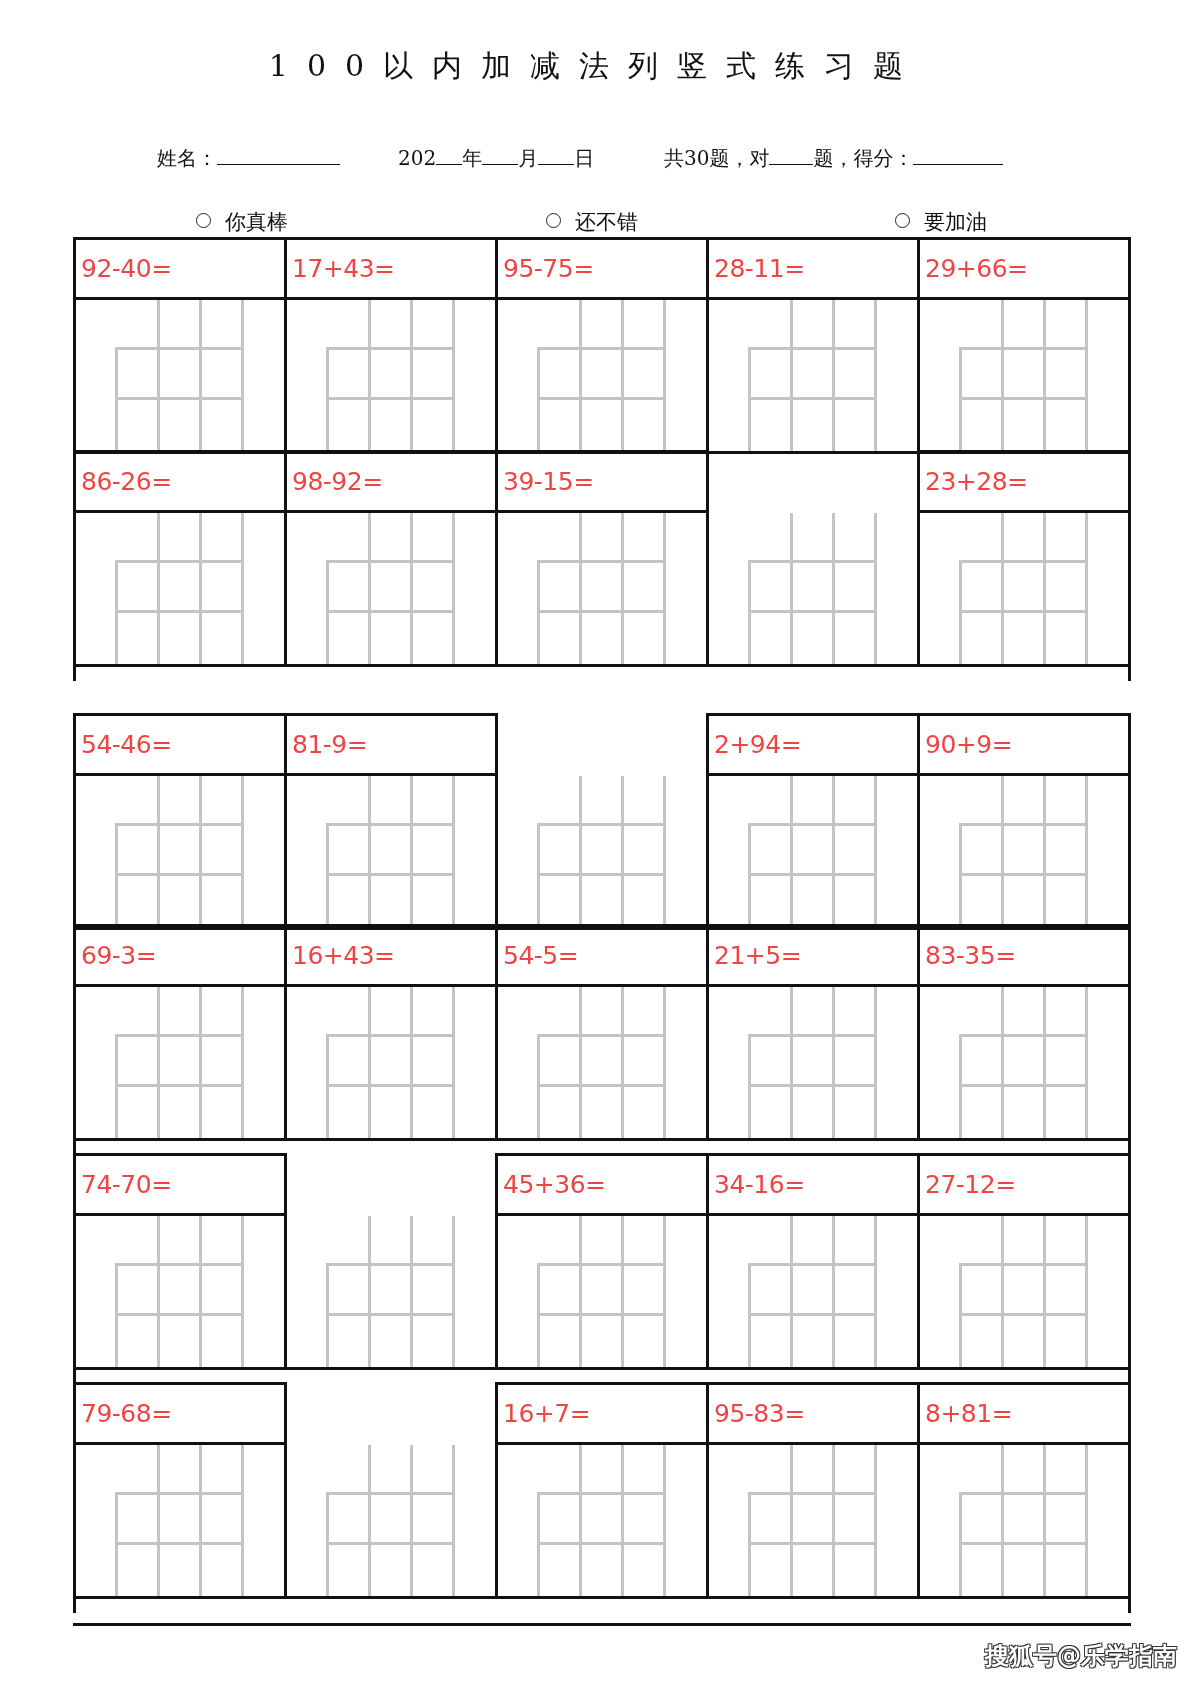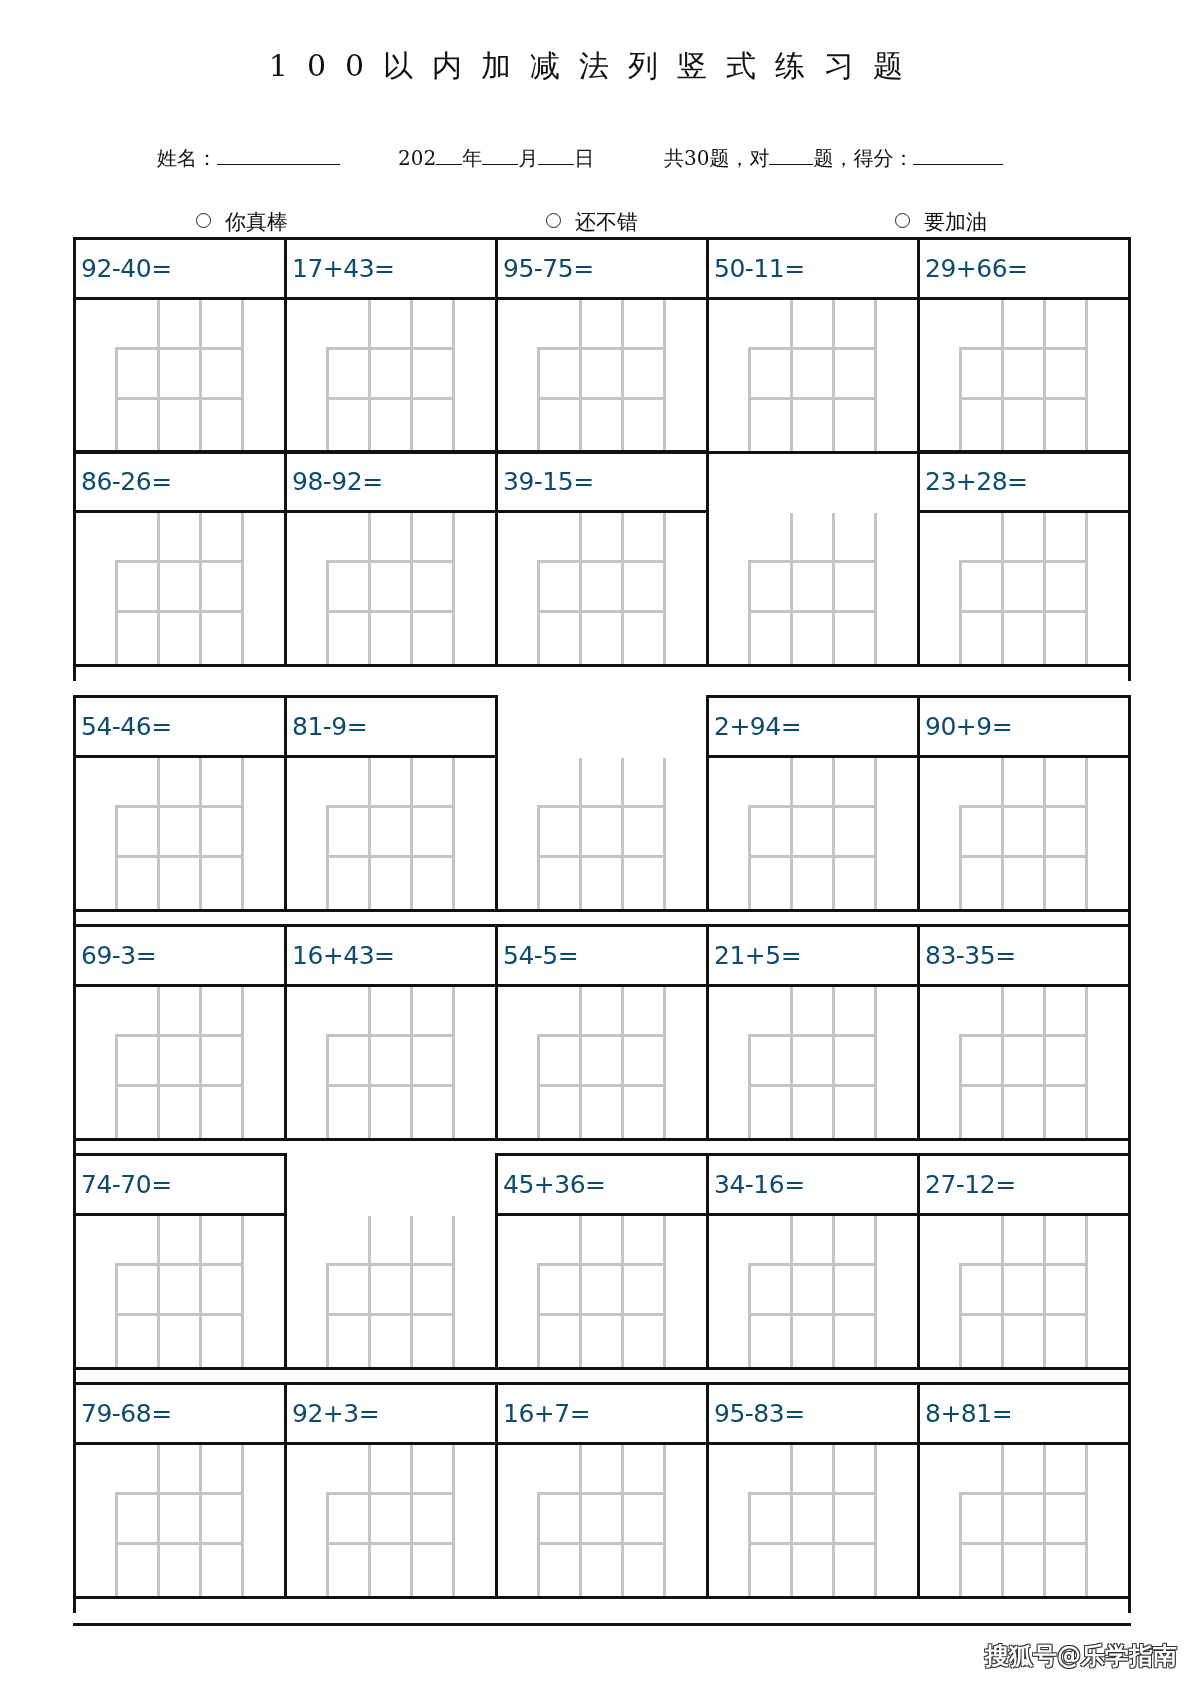--- a/index.html
+++ b/index.html
@@ -14,21 +14,21 @@
   .radio { display:inline-block; width:13px; height:13px; border:1.6px solid #222; border-radius:50%;
            margin-right:14px; vertical-align:1px; }
   .table { position:absolute; left:73px; top:237px; width:1058px; }
   .row { position:absolute; left:0; width:1058px; height:231px; }
   .cell { position:absolute; top:0; width:211px; height:214px; border-left:3px solid #111;
           box-sizing:border-box; }
   .cell.last { border-right:3px solid #111; width:214px; }
   .label-band { position:absolute; left:0; right:0; top:0; height:63px; border-top:3px solid #111;
                 border-bottom:3px solid #111; box-sizing:border-box; }
   .problem { position:absolute; left:5px; top:14px; font-family:"DejaVu Sans", "Liberation Sans", sans-serif;
-             font-size:25px; letter-spacing:-0.5px; color:#0c4a6e; }
+             font-size:25px; letter-spacing:-0.5px; color:#ef4444; }
   .grid { position:absolute; left:0; right:0; top:63px; height:151px; }
   .v { position:absolute; width:3px; background:#c4c4c4; bottom:0; }
   .h { position:absolute; height:3px; background:#c4c4c4; }
   .sep { position:absolute; left:0; width:1058px; top:214px; height:17px; border-top:3px solid #111;
          border-left:3px solid #111; border-right:3px solid #111; box-sizing:border-box; }
   .table-bottom { position:absolute; left:73px; width:1058px; height:3px; background:#111; }
   .watermark { position:absolute; right:14px; top:1640px; font-family:"DejaVu Sans", "Liberation Sans", sans-serif;
                font-size:24px; font-weight:bold; color:#fff;
                text-shadow: -1px -1px 0 #333, 1px -1px 0 #333, -1px 1px 0 #333, 1px 1px 0 #333; }
 </style>
@@ -95,21 +95,21 @@
           <div class="v" style="left: 39px; top: 47px;"></div>
           <div class="v" style="left: 81px; top: 0px;"></div>
           <div class="v" style="left: 123px; top: 0px;"></div>
           <div class="v" style="left: 165px; top: 0px;"></div>
           <div class="h" style="top: 47px; left: 39px; width: 129px;"></div>
           <div class="h" style="top: 97px; left: 39px; width: 129px;"></div>
         </div>
       </div>
       <div class="cell" style="left: 633px;">
         <div class="label-band">
-          <span class="problem">50-11=</span>
+          <span class="problem">28-11=</span>
         </div>
         <div class="grid">
           <div class="v" style="left: 39px; top: 47px;"></div>
           <div class="v" style="left: 81px; top: 0px;"></div>
           <div class="v" style="left: 123px; top: 0px;"></div>
           <div class="v" style="left: 165px; top: 0px;"></div>
           <div class="h" style="top: 47px; left: 39px; width: 129px;"></div>
           <div class="h" style="top: 97px; left: 39px; width: 129px;"></div>
         </div>
       </div>
@@ -186,21 +186,21 @@
           <div class="v" style="left: 39px; top: 47px;"></div>
           <div class="v" style="left: 81px; top: 0px;"></div>
           <div class="v" style="left: 123px; top: 0px;"></div>
           <div class="v" style="left: 165px; top: 0px;"></div>
           <div class="h" style="top: 47px; left: 39px; width: 129px;"></div>
           <div class="h" style="top: 97px; left: 39px; width: 129px;"></div>
         </div>
       </div>
       <div class="sep"></div>
     </div>
-    <div class="row" style="top: 458px; border-radius: 8px;">
+    <div class="row" style="top: 476px; border-radius: 8px;">
       <div class="cell" style="left: 0px;">
         <div class="label-band">
           <span class="problem">54-46=</span>
         </div>
         <div class="grid">
           <div class="v" style="left: 39px; top: 47px;"></div>
           <div class="v" style="left: 81px; top: 0px;"></div>
           <div class="v" style="left: 123px; top: 0px;"></div>
           <div class="v" style="left: 165px; top: 0px;"></div>
           <div class="h" style="top: 47px; left: 39px; width: 129px;"></div>
@@ -399,23 +399,20 @@
         <div class="grid">
           <div class="v" style="left: 39px; top: 47px;"></div>
           <div class="v" style="left: 81px; top: 0px;"></div>
           <div class="v" style="left: 123px; top: 0px;"></div>
           <div class="v" style="left: 165px; top: 0px;"></div>
           <div class="h" style="top: 47px; left: 39px; width: 129px;"></div>
           <div class="h" style="top: 97px; left: 39px; width: 129px;"></div>
         </div>
       </div>
       <div class="cell" style="left: 211px;">
-        <div class="label-band">
-          <span class="problem">92+3=</span>
-        </div>
         <div class="grid">
           <div class="v" style="left: 39px; top: 47px;"></div>
           <div class="v" style="left: 81px; top: 0px;"></div>
           <div class="v" style="left: 123px; top: 0px;"></div>
           <div class="v" style="left: 165px; top: 0px;"></div>
           <div class="h" style="top: 47px; left: 39px; width: 129px;"></div>
           <div class="h" style="top: 97px; left: 39px; width: 129px;"></div>
         </div>
       </div>
       <div class="cell" style="left: 422px;">

